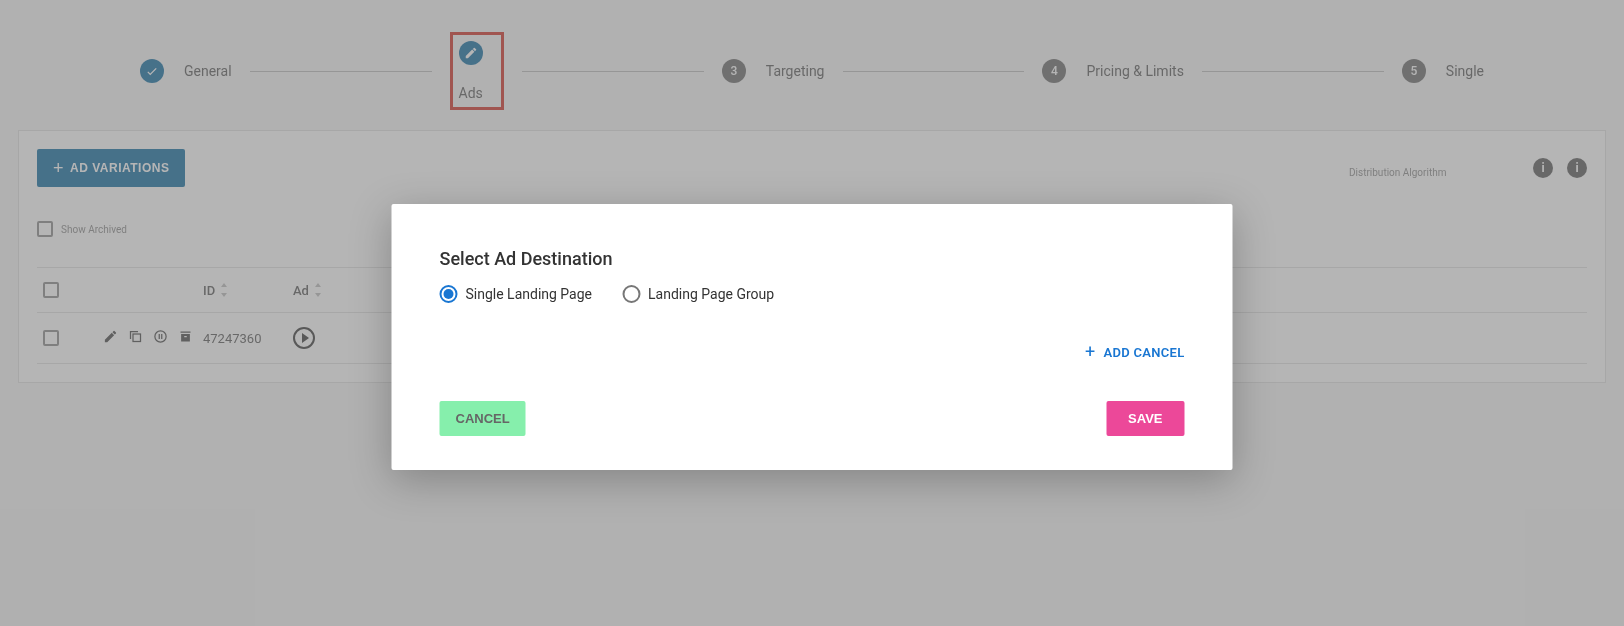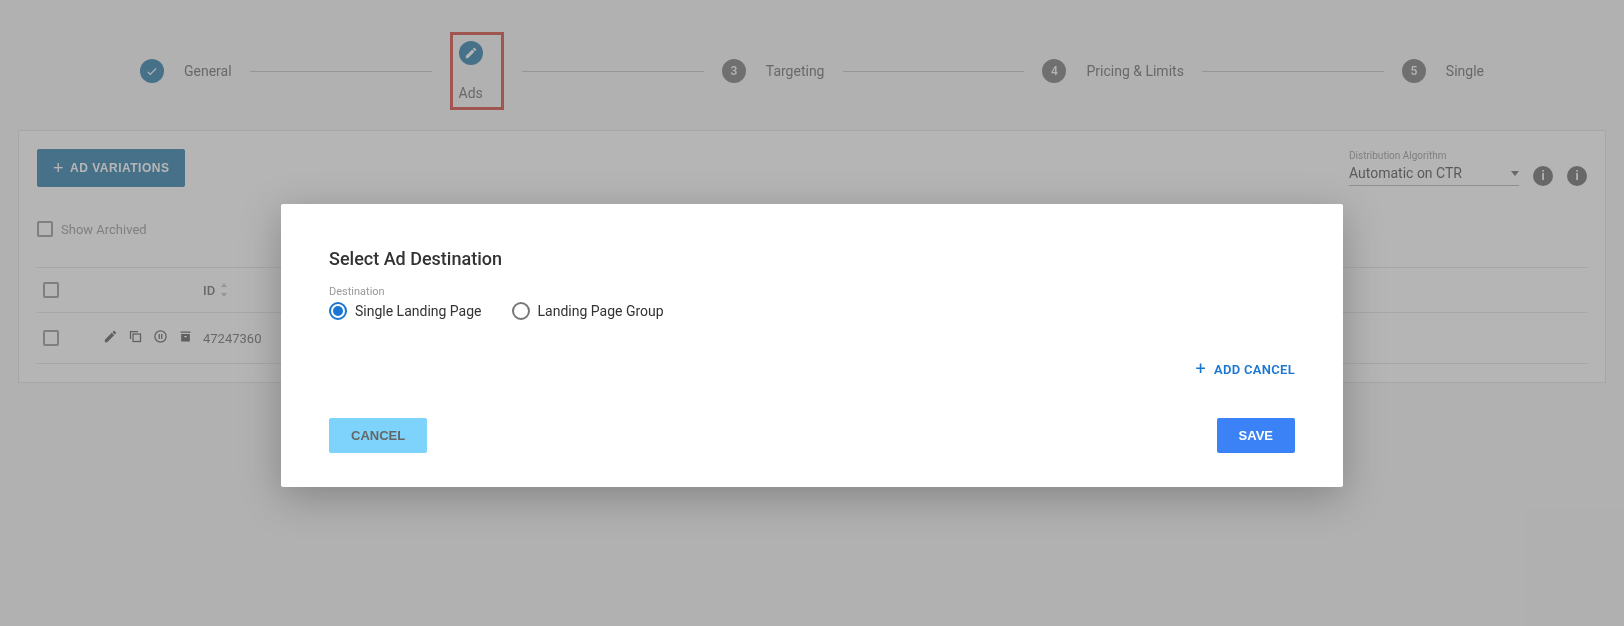--- a/index.html
+++ b/index.html
@@ -81,21 +81,21 @@
   }
   .dist-group { display:flex; align-items:flex-end; gap:14px; }
   .select-wrap { display:flex; flex-direction:column; min-width:170px; }
   .select-label { font-size:10px; color:#888; }
   .select-value { font-size:14px; color:#333; border-bottom:1px solid #aaa; padding:4px 0; display:flex; justify-content:space-between; align-items:center; gap:12px;}
   .info-circle { width:20px;height:20px;border-radius:50%;background:#555;color:#fff;display:flex;align-items:center;justify-content:center;font-size:12px;font-weight:700;cursor:pointer;}
   .tabs-row { display:flex; align-items:center; gap:40px; margin-top:34px; }
   .tabs { display:flex; background:#eaeaea; border-radius:2px; overflow:hidden;}
   .tab { padding:8px 14px; font-size:13px; color:#888; cursor:pointer; }
   .tab.active { background:#fafafa; color:#333; border:1px solid #ddd; border-radius:2px; }
-  .check-row { display:flex; align-items:center; gap:8px; color:#888; font-size:13px;}
+  .check-row { display:flex; align-items:center; gap:8px; color:#888; font-size:10px;}
   .checkbox { width:16px;height:16px;border:2px solid #888;border-radius:2px;display:inline-block;}
   
   .table-head, .table-row {
     display:grid;
     grid-template-columns: 60px 100px 90px 1fr;
     align-items:center;
     padding: 14px 6px;
     border-top:1px solid #e0e0e0;
     font-size:13px;
     color:#555;
@@ -113,39 +113,39 @@
   .overlay {
     position:absolute;
     inset:0;
     background:rgba(120,120,120,0.55);
   }
   .modal {
     position:absolute;
     left:50%;
     transform:translateX(-50%);
     top:204px;
-    width:1062px;
+    width:841px;
     background:#fff;
     border-radius:2px;
     box-shadow:0 10px 40px rgba(0,0,0,.25);
     padding:44px 48px 34px;
   }
   .modal h2 { margin:0 0 16px; font-size:18px; font-weight:500; color:#333;}
   .field-label{font-size:11px;color:#999;display:block;margin-bottom:4px;}
   .radio-row{display:flex;gap:30px;align-items:center;margin-bottom:18px;}
   .radio-opt{display:flex;align-items:center;gap:8px;cursor:pointer;font-size:14px;}
   .radio{width:18px;height:18px;border-radius:50%;border:2px solid #777;display:flex;align-items:center;justify-content:center;}
   .radio.checked{border-color:#1976d2;}
   .radio.checked::after{content:"";width:10px;height:10px;background:#1976d2;border-radius:50%;}
   .text-input{width:100%;border:none;border-bottom:1px solid #bbb;font-size:14px;padding:6px 0;outline:none;color:#333;}
   .modal-actions-right{display:flex;justify-content:flex-end;margin-top:40px;}
   .add-tokens{display:flex;align-items:center;gap:8px;color:#1976d2;font-weight:600;font-size:13px;cursor:pointer;letter-spacing:.3px;}
   .modal-footer{display:flex;justify-content:space-between;align-items:center;margin-top:40px;}
-  .btn-cancel{background:#7dd3fc;border:none;color:#666;padding:10px 22px;font-size:13px;font-weight:600;cursor:pointer;border-radius:2px;}
-  .btn-save{background:#3b82f6;border:none;color:#fff;padding:10px 22px;font-size:13px;font-weight:700;cursor:pointer;border-radius:2px;}
+  .btn-cancel{background:#86efac;border:none;color:#666;padding:10px 16px;font-size:13px;font-weight:600;cursor:pointer;border-radius:2px;}
+  .btn-save{background:#ec4899;border:none;color:#fff;padding:10px 22px;font-size:13px;font-weight:700;cursor:pointer;border-radius:2px;}
   .plus{font-size:18px;font-weight:400;line-height:1;}
   .tri-down{width:0;height:0;border-left:4px solid transparent;border-right:4px solid transparent;border-top:5px solid #555;}
 </style>
 </head>
 <body>
 
 <div class="stepper">
   <div class="step">
     <span class="step-circle active">
       <svg viewBox="0 0 24 24">
@@ -186,24 +186,20 @@
 
 <div class="panel">
   <div class="panel-top">
     <button class="btn-primary">
       <span class="plus">+</span>
       <span>AD VARIATIONS</span>
     </button>
     <div class="dist-group">
       <div class="select-wrap">
         <span class="select-label">Distribution Algorithm</span>
-        <span class="select-value">
-          <span>Automatic on CTR</span>
-          <span class="tri-down"></span>
-        </span>
       </div>
       <span class="info-circle">i</span>
       <span class="info-circle">i</span>
     </div>
   </div>
 
   <div class="tabs-row">
     <label class="check-row">
       <span class="checkbox"></span>
       <span>Show Archived</span>
@@ -256,21 +252,20 @@
     <span>47247360</span>
     <span>
         <span class="play-icon"></span>
       </span>
   </div>
 </div>
 
 <div class="overlay"></div>
 <div class="modal">
   <h2>Select Ad Destination</h2>
-  <span class="field-label">Destination</span>
   <div class="radio-row">
     <label class="radio-opt">
       <span class="radio checked"></span>
       <span>Single Landing Page</span>
     </label>
     <label class="radio-opt">
       <span class="radio"></span>
       <span>Landing Page Group</span>
     </label>
   </div>

